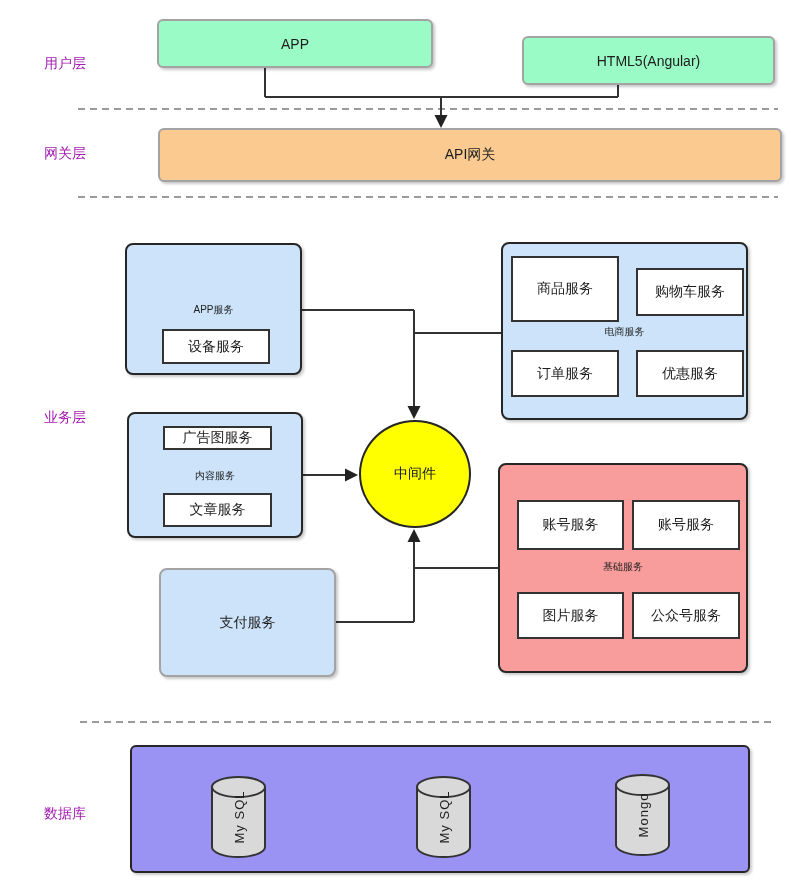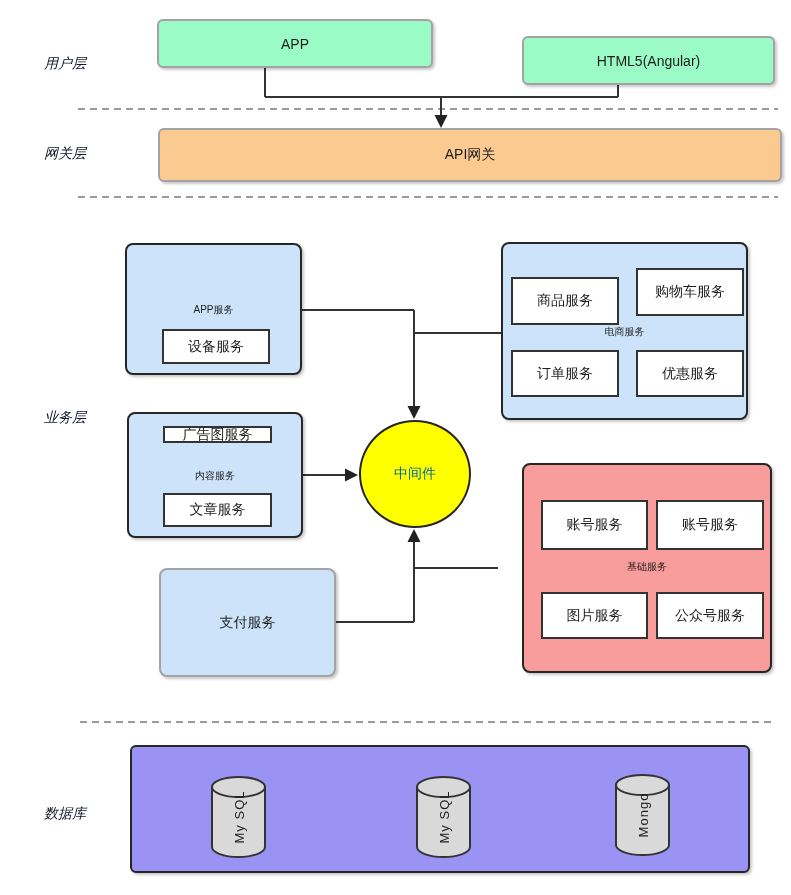--- a/index.html
+++ b/index.html
@@ -2,54 +2,53 @@
 <html><head>
 <meta charset="utf-8">
 <style>
   html,body{margin:0;padding:0;background:#fff;}
   *{box-sizing:border-box;}
   .canvas{
     position:relative;width:791px;height:895px;background:#fff;overflow:hidden;
     font-family:"Liberation Sans","DejaVu Sans",sans-serif;color:#222;
   }
   .layer-label{
-    position:absolute;font-size:14px;color:#0f172a;white-space:nowrap;
+    position:absolute;font-size:14px;color:#a21caf;white-space:nowrap;
     transform:translate(-50%,-50%);
-    font-style:italic;
   }
   .node{
     position:absolute;border:2px solid #a3a3a3;border-radius:6px;
     display:flex;align-items:center;justify-content:center;
     font-size:14px;color:#1d1d1d;
     box-shadow:2px 2px 3px rgba(0,0,0,0.22);
     margin-left:30px;
   }
   .group{
     position:absolute;border:2px solid #262626;border-radius:8px;
     box-shadow:2px 2px 3px rgba(0,0,0,0.22);
   }
   .green{background:#9BFBC6;}
   .orange{background:#FACA90;}
   .blue{background:#CCE3F9;}
-  .pink{background:#F99C9C;margin-left:24px;}
+  .pink{background:#F99C9C;}
   .purple{background:#9A93F3;}
   .inner-box{
     position:absolute;background:#ffffff;border:2px solid #333;
     display:flex;align-items:center;justify-content:center;
     font-size:14px;color:#1d1d1d;
   }
   .group-title{
     position:absolute;left:0;right:0;text-align:center;
     font-size:10px;color:#1d1d1d;
   }
   .middleware{
     position:absolute;left:359px;top:420px;width:112px;height:108px;
     background:#FFFF00;border:2px solid #262626;border-radius:50%;
     display:flex;align-items:center;justify-content:center;
-    font-size:14px;color:#0369a1;
+    font-size:14px;color:#0f172a;
   }
   .wires{position:absolute;left:0;top:0;pointer-events:none;}
   .wire{stroke:#333;stroke-width:2;fill:none;}
   .arrowhead{fill:#222;stroke:none;}
   .dash{stroke:#9a9a9a;stroke-width:2;fill:none;stroke-dasharray:7 5;}
   .cylinder{position:absolute;width:57px;height:84px;}
   .cyl-label{
     position:absolute;left:0;top:0;width:57px;height:84px;
     display:flex;align-items:center;justify-content:center;
     transform:rotate(-90deg);
@@ -89,31 +88,31 @@
   <div class="node green" style="left:492px;top:36px;width:253px;height:49px">HTML5(Angular)</div>
 
   <div class="node orange" style="left:128px;top:128px;width:624px;height:54px">API网关</div>
 
   <div class="group blue" style="left:125px;top:243px;width:177px;height:132px">
     <div class="group-title" style="top:58px">APP服务</div>
     <div class="inner-box" style="left:35px;top:84px;width:108px;height:35px">设备服务</div>
   </div>
 
   <div class="group blue" style="left:127px;top:412px;width:176px;height:126px">
-    <div class="inner-box" style="left:34px;top:12px;width:109px;height:17px">广告图服务</div>
+    <div class="inner-box" style="left:34px;top:12px;width:109px;height:24px">广告图服务</div>
     <div class="group-title" style="top:55px">内容服务</div>
     <div class="inner-box" style="left:34px;top:79px;width:109px;height:34px">文章服务</div>
   </div>
 
   <div class="node blue" style="left:129px;top:568px;width:177px;height:109px;border-radius:8px">支付服务</div>
 
   <div class="middleware">中间件</div>
 
   <div class="group blue" style="left:501px;top:242px;width:247px;height:178px">
-    <div class="inner-box" style="left:8px;top:33px;width:108px;height:48px">商品服务</div>
+    <div class="inner-box" style="left:8px;top:12px;width:108px;height:66px">商品服务</div>
     <div class="inner-box" style="left:133px;top:24px;width:108px;height:48px">购物车服务</div>
     <div class="group-title" style="top:81px">电商服务</div>
     <div class="inner-box" style="left:8px;top:106px;width:108px;height:47px">订单服务</div>
     <div class="inner-box" style="left:133px;top:106px;width:108px;height:47px">优惠服务</div>
   </div>
 
   <div class="group pink" style="left:498px;top:463px;width:250px;height:210px">
     <div class="inner-box" style="left:17px;top:35px;width:107px;height:50px">账号服务</div>
     <div class="inner-box" style="left:132px;top:35px;width:108px;height:50px">账号服务</div>
     <div class="group-title" style="top:95px">基础服务</div>

